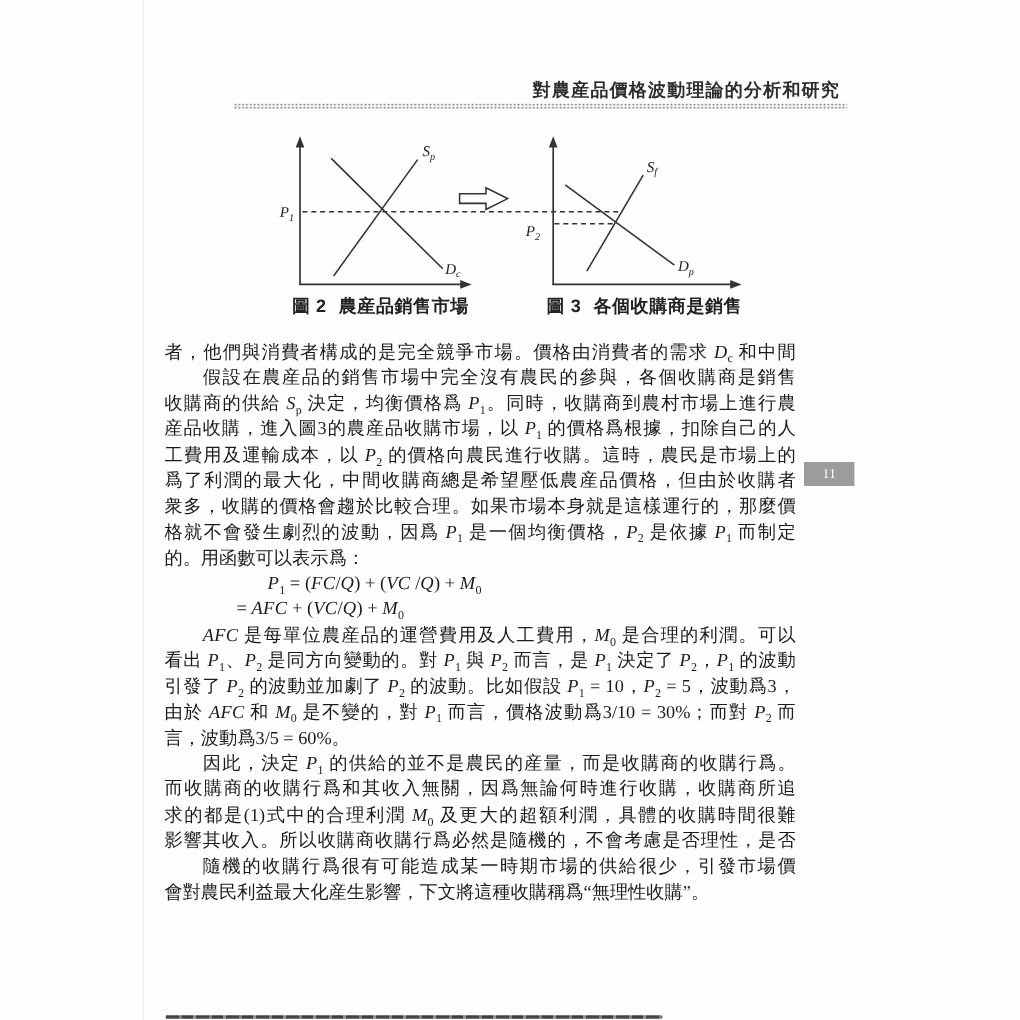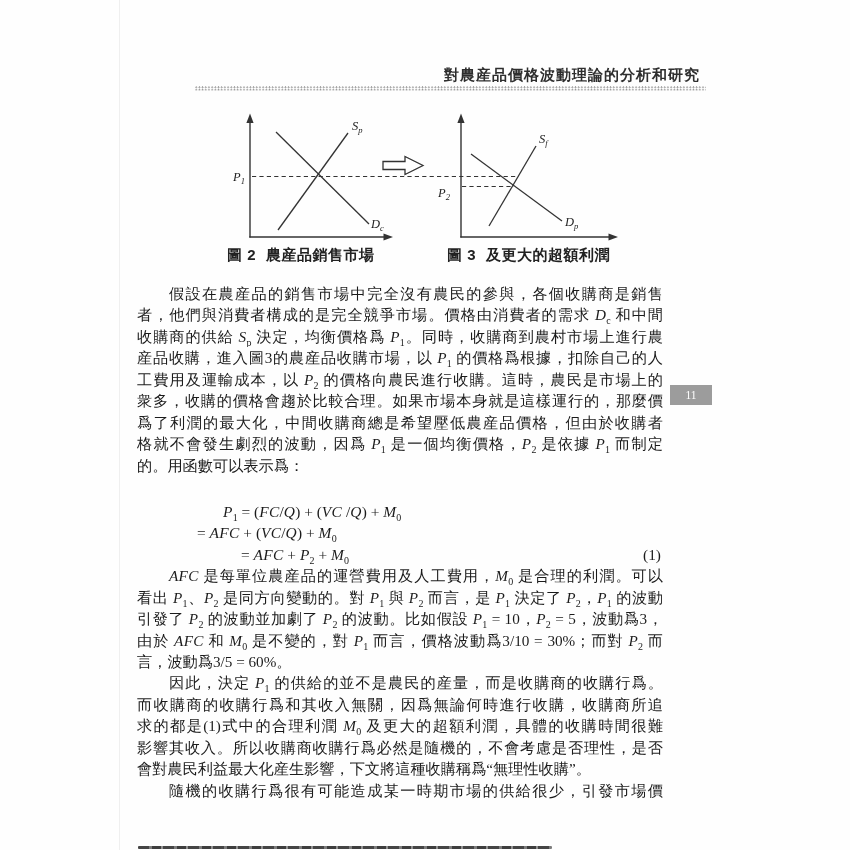--- a/index.html
+++ b/index.html
@@ -21,21 +21,21 @@
     background-image:radial-gradient(circle at 1.2px 1.2px, #8d8d8d 0.7px, transparent 1px);
     background-size:3.2px 2.6px;
   }
 
   
   .fig-svg { position:absolute; left:225px; top:108px; width:405px; height:160px; }
   .fig-svg line, .fig-svg polyline { stroke:#333; }
   .fig-caption {
     position:absolute; top:246px; height:18px;
     font-family:"Liberation Sans","DejaVu Sans",sans-serif;
-    font-weight:bold; font-size:15px; color:#222; text-align:left; letter-spacing:0.5px;
+    font-weight:bold; font-size:15px; color:#222; text-align:center; letter-spacing:0.5px;
   }
   .cap-no { margin-right:10px; }
   .fig-caption.left { left:227px; width:180px; }
   .fig-caption.right { left:447px; width:180px; }
   .svg-lab { font-family:"Liberation Serif","DejaVu Serif",serif; font-style:italic; font-size:12.5px; fill:#222; }
   .svg-sub { font-size:8.5px; font-style:italic; }
 
   
   .pgnum {
     position:absolute; left:670px; top:385px; width:42px; height:20px;
@@ -97,46 +97,45 @@
     <line x1="462" y1="186.5" x2="514" y2="186.5" stroke-width="1.2" stroke-dasharray="4.2,3.2"></line>
     <text class="svg-lab" x="450" y="197" text-anchor="end"><tspan>P</tspan><tspan class="svg-sub" dy="3">2</tspan></text>
     <text class="svg-lab" x="539" y="143"><tspan>S</tspan><tspan class="svg-sub" dy="3">f</tspan></text>
     <text class="svg-lab" x="565" y="226"><tspan>D</tspan><tspan class="svg-sub" dy="3">p</tspan></text>
   </svg>
 
   <div class="fig-caption left">
     <span class="cap-no">圖 2</span><span>農産品銷售市場</span>
   </div>
   <div class="fig-caption right">
-    <span class="cap-no">圖 3</span><span>及更大的超額利潤</span>
+    <span class="cap-no">圖 3</span><span>各個收購商是銷售</span>
   </div>
 
   <div class="pgnum">11</div>
 
   <div class="body-text">
+      <div class="tline fill">者，他們與消費者構成的是完全競爭市場。價格由消費者的需求 <i>D</i><sub>c</sub> 和中間</div>
       <div class="tline fill ind">假設在農産品的銷售市場中完全沒有農民的參與，各個收購商是銷售</div>
-      <div class="tline fill">者，他們與消費者構成的是完全競爭市場。價格由消費者的需求 <i>D</i><sub>c</sub> 和中間</div>
       <div class="tline fill">收購商的供給 <i>S</i><sub>p</sub> 決定，均衡價格爲 <i>P</i><sub>1</sub>。同時，收購商到農村市場上進行農</div>
       <div class="tline fill">産品收購，進入圖3的農産品收購市場，以 <i>P</i><sub>1</sub> 的價格爲根據，扣除自己的人</div>
       <div class="tline fill">工費用及運輸成本，以 <i>P</i><sub>2</sub> 的價格向農民進行收購。這時，農民是市場上的</div>
+      <div class="tline fill">爲了利潤的最大化，中間收購商總是希望壓低農産品價格，但由於收購者</div>
       <div class="tline fill">衆多，收購的價格會趨於比較合理。如果市場本身就是這樣運行的，那麼價</div>
-      <div class="tline fill">爲了利潤的最大化，中間收購商總是希望壓低農産品價格，但由於收購者</div>
       <div class="tline fill">格就不會發生劇烈的波動，因爲 <i>P</i><sub>1</sub> 是一個均衡價格，<i>P</i><sub>2</sub> 是依據 <i>P</i><sub>1</sub> 而制定</div>
       <div class="tline">的。用函數可以表示爲：</div>
-      <div class="tline eq" style="margin-left: 86px; margin-top: 25px;"><i>P</i><sub>1</sub> = (<i>FC</i>/<i>Q</i>) + (<i>VC</i> /<i>Q</i>) + <i>M</i><sub>0</sub></div>
+      <div class="tline eq" style="margin-left: 86px;"><i>P</i><sub>1</sub> = (<i>FC</i>/<i>Q</i>) + (<i>VC</i> /<i>Q</i>) + <i>M</i><sub>0</sub></div>
       <div class="tline eq" style="margin-left: 60px;">= <i>AFC</i> + (<i>VC</i>/<i>Q</i>) + <i>M</i><sub>0</sub></div>
-      <div class="tline eq" style="margin-left: 104px;">= <i>AFC</i> + <i>P</i><sub>2</sub> + <i>M</i><sub>0</sub><span class="eqnum">(1)</span></div>
       <div class="tline fill ind"><i>AFC</i> 是每單位農産品的運營費用及人工費用，<i>M</i><sub>0</sub> 是合理的利潤。可以</div>
       <div class="tline fill">看出 <i>P</i><sub>1</sub>、<i>P</i><sub>2</sub> 是同方向變動的。對 <i>P</i><sub>1</sub> 與 <i>P</i><sub>2</sub> 而言，是 <i>P</i><sub>1</sub> 決定了 <i>P</i><sub>2</sub>，<i>P</i><sub>1</sub> 的波動</div>
       <div class="tline fill">引發了 <i>P</i><sub>2</sub> 的波動並加劇了 <i>P</i><sub>2</sub> 的波動。比如假設 <i>P</i><sub>1</sub> = 10，<i>P</i><sub>2</sub> = 5，波動爲3，</div>
       <div class="tline fill">由於 <i>AFC</i> 和 <i>M</i><sub>0</sub> 是不變的，對 <i>P</i><sub>1</sub> 而言，價格波動爲3/10 = 30%；而對 <i>P</i><sub>2</sub> 而</div>
       <div class="tline">言，波動爲3/5 = 60%。</div>
       <div class="tline fill ind">因此，決定 <i>P</i><sub>1</sub> 的供給的並不是農民的産量，而是收購商的收購行爲。</div>
       <div class="tline fill">而收購商的收購行爲和其收入無關，因爲無論何時進行收購，收購商所追</div>
       <div class="tline fill">求的都是(1)式中的合理利潤 <i>M</i><sub>0</sub> 及更大的超額利潤，具體的收購時間很難</div>
       <div class="tline fill">影響其收入。所以收購商收購行爲必然是隨機的，不會考慮是否理性，是否</div>
+      <div class="tline fill ind">隨機的收購行爲很有可能造成某一時期市場的供給很少，引發市場價</div>
       <div class="tline">會對農民利益最大化産生影響，下文將這種收購稱爲“無理性收購”。</div>
-      <div class="tline fill ind">隨機的收購行爲很有可能造成某一時期市場的供給很少，引發市場價</div>
     </div>
 
   <div class="scan-line"></div>
 
 </div>
 
 </body></html>

